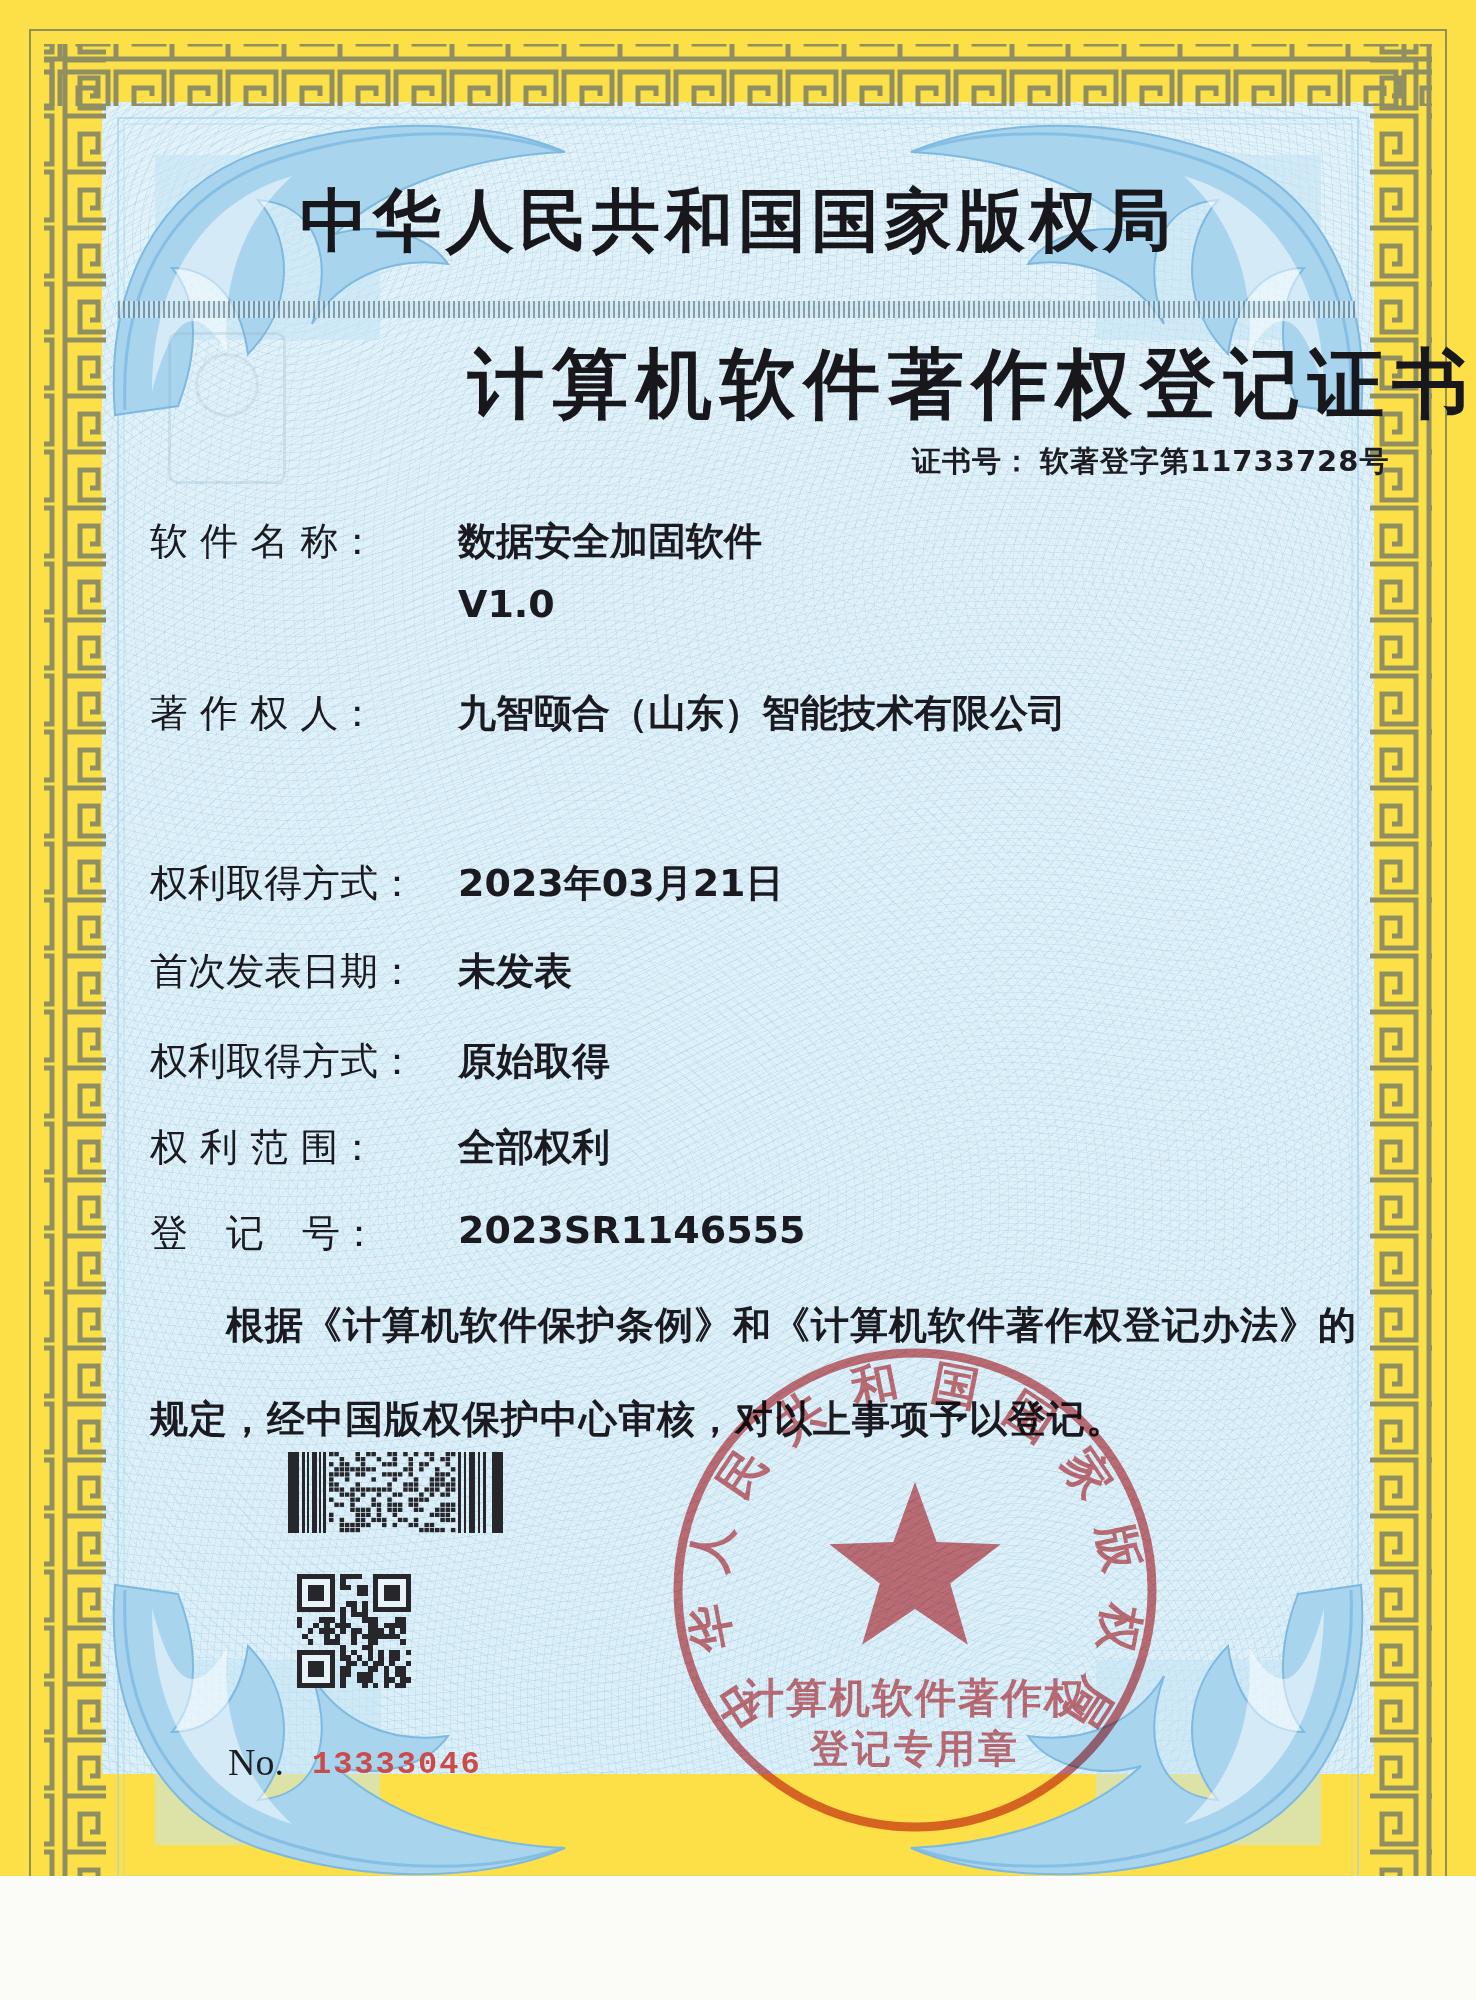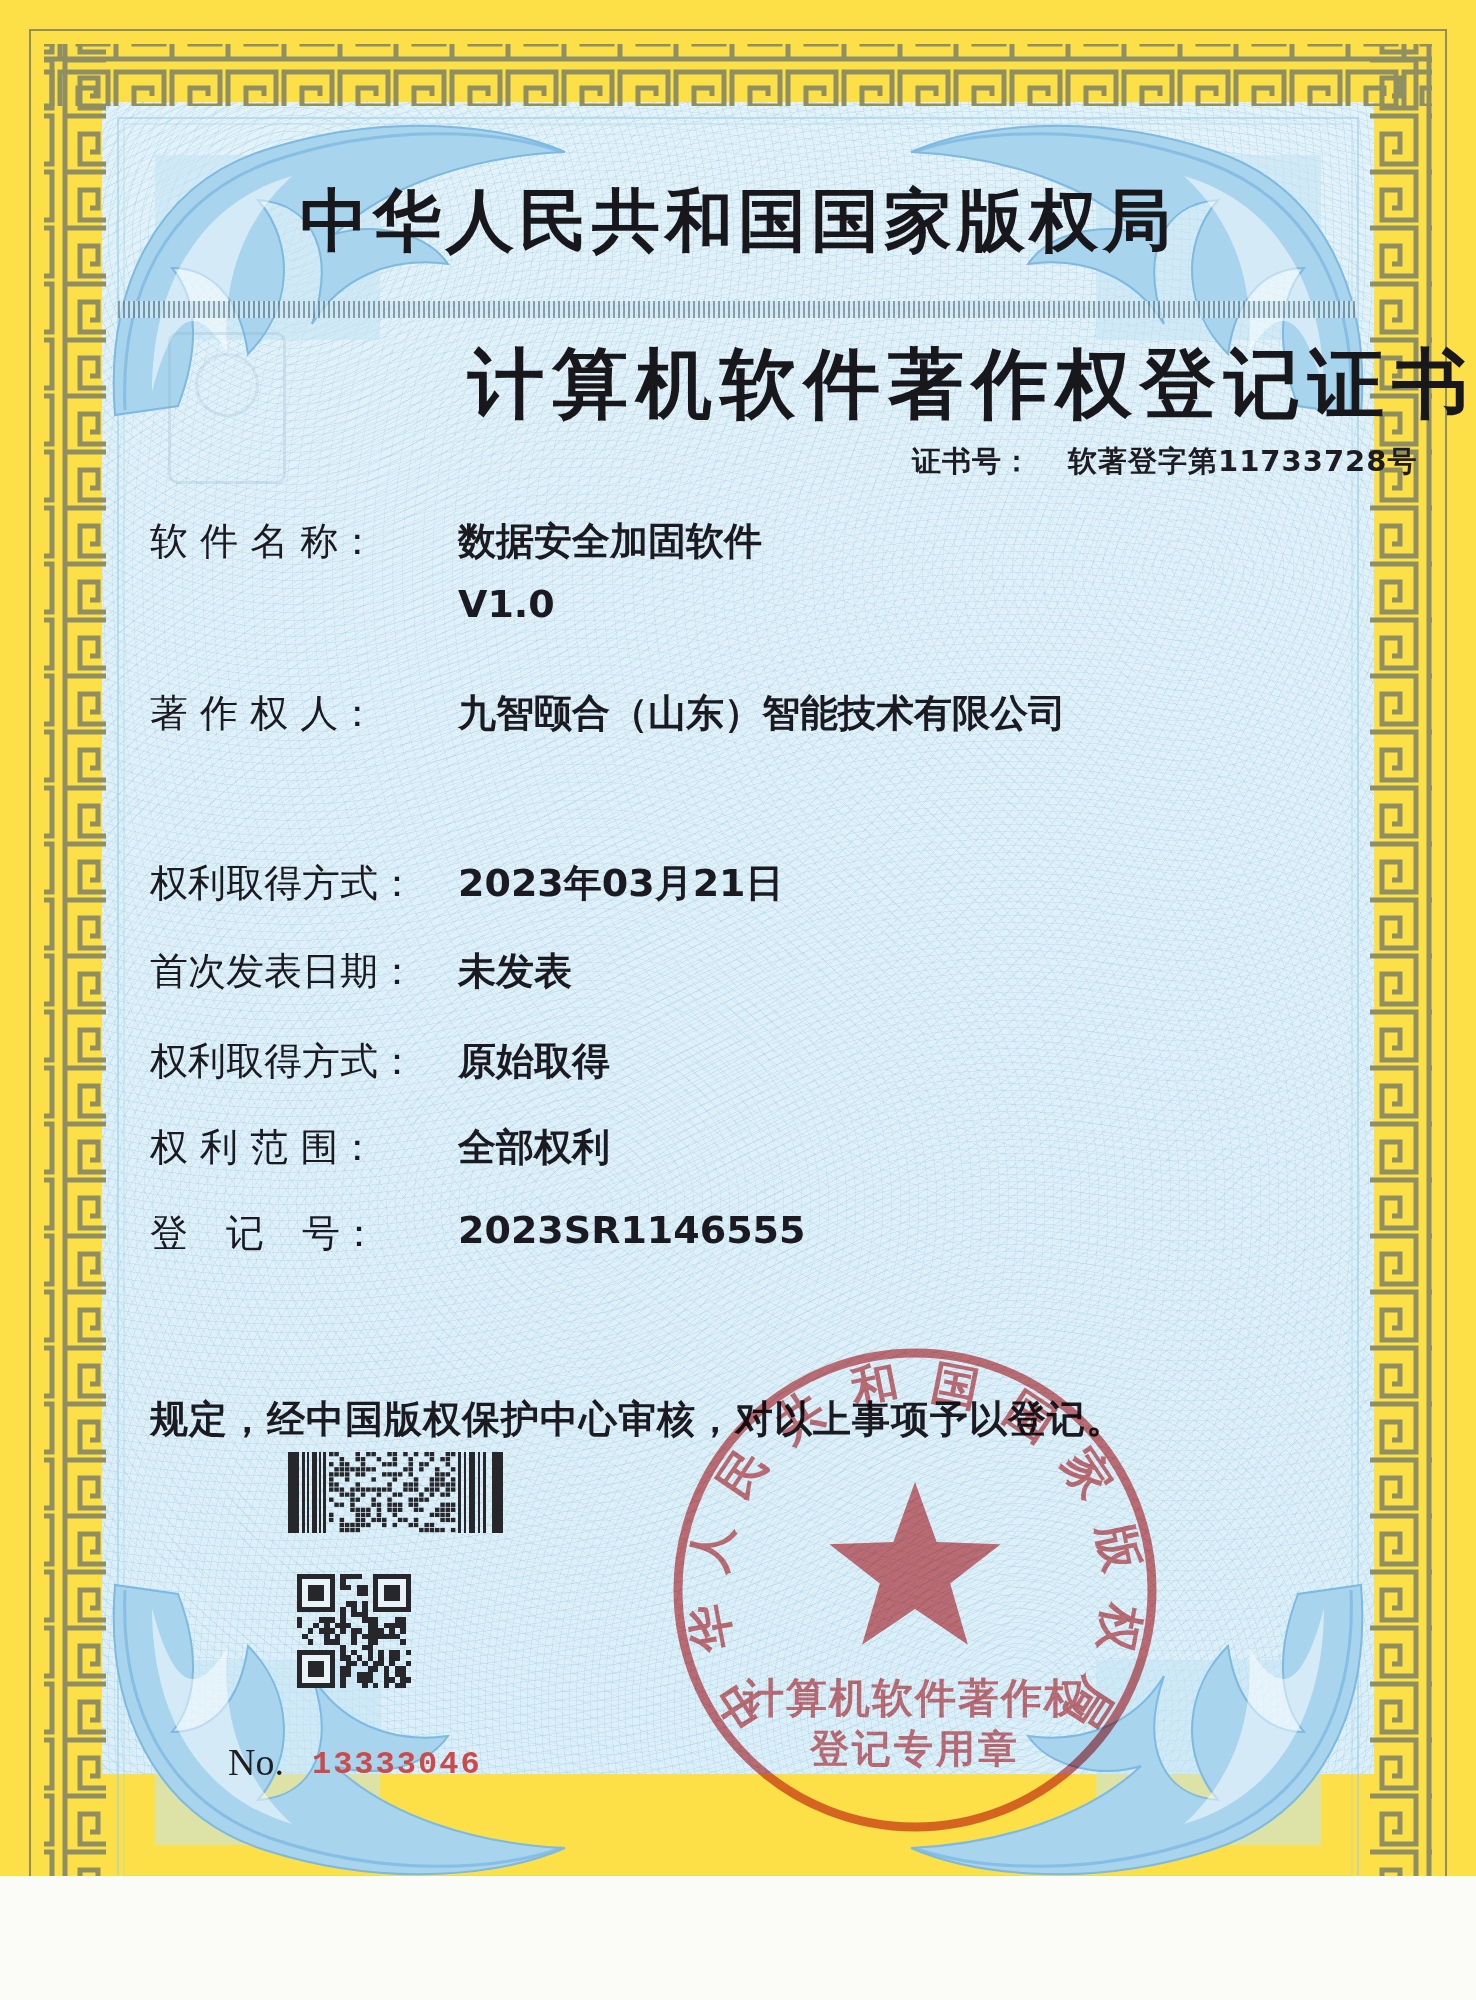--- a/index.html
+++ b/index.html
@@ -16,21 +16,21 @@
       repeating-radial-gradient(circle at 72% 96%, rgba(122,189,220,.18) 0 1px, rgba(0,0,0,0) 1px 7px),
       linear-gradient(#e4f2f9,#ddeff8);}
   .frame-svg{position:absolute;left:0;top:0;width:1476px;height:2000px;pointer-events:none}
   .title1{left:0;right:0;top:176px;text-align:center;font-family:"Liberation Serif","DejaVu Serif",serif;
     font-size:68px;font-weight:900;letter-spacing:5px;color:#17171c}
   .title2{left:0;right:0;top:334px;text-align:right;font-family:"Liberation Serif","DejaVu Serif",serif;
     font-size:76px;font-weight:900;letter-spacing:8px;color:#17171c}
   .band{left:118px;top:301px;width:1240px;height:17px;opacity:.75;
     background:repeating-linear-gradient(90deg, rgba(90,122,138,.9) 0 2px, rgba(213,233,242,.95) 2px 5px);}
   .certno{left:912px;top:442px;font-size:29px;font-weight:bold;color:#1c1c22;letter-spacing:1px;white-space:nowrap}
-  .certno .lbl{margin-right:36px}
+  .certno .lbl{margin-right:8px}
   .frow{left:0;top:0;width:100%}
   .frow .lbl{position:absolute;left:150px;font-size:38px;font-weight:normal;color:#1a1a20;white-space:pre}
   .frow .val{position:absolute;left:458px;font-size:38px;font-weight:bold;color:#1a1a20;white-space:nowrap}
   .r0{top:516px}.rv2{left:458px;top:582px;font-size:38px;font-weight:bold;color:#1a1a20}
   .r1{top:688px}.r2{top:858px}.r3{top:946px}.r4{top:1036px}.r5{top:1122px}.r6{top:1208px}
   .stmt{left:150px;width:1196px;font-size:38px;font-weight:bold;color:#1a1a20;letter-spacing:1px;white-space:nowrap}
   .s1{top:1300px;text-indent:76px}
   .s2{top:1394px}
   .barcode{left:288px;top:1452px;width:215px;height:81px}
   .qr{left:297px;top:1574px;width:114px;height:114px}
@@ -117,20 +117,21 @@
   </div>
   <div class="abs frow r5">
     <span class="lbl">权 利 范 围：</span>
     <span class="val">全部权利</span>
   </div>
   <div class="abs frow r6">
     <span class="lbl">登　记　号：</span>
     <span class="val">2023SR1146555</span>
   </div>
 
+  <div class="abs stmt s1">根据《计算机软件保护条例》和《计算机软件著作权登记办法》的</div>
   <div class="abs stmt s2">规定，经中国版权保护中心审核，对以上事项予以登记。</div>
 
   <svg class="abs barcode" id="barcode-svg" viewBox="0 0 215 81">
       <rect x="0" y="0" width="11" height="81" fill="#26262b"></rect>
       <rect x="14" y="0" width="3" height="81" fill="#26262b"></rect>
       <rect x="19" y="0" width="2" height="81" fill="#26262b"></rect>
       <rect x="24" y="0" width="5" height="81" fill="#26262b"></rect>
       <rect x="31" y="0" width="2" height="81" fill="#26262b"></rect>
       <rect x="35" y="0" width="3" height="81" fill="#26262b"></rect>
       <rect x="170" y="0" width="3" height="81" fill="#26262b"></rect>

